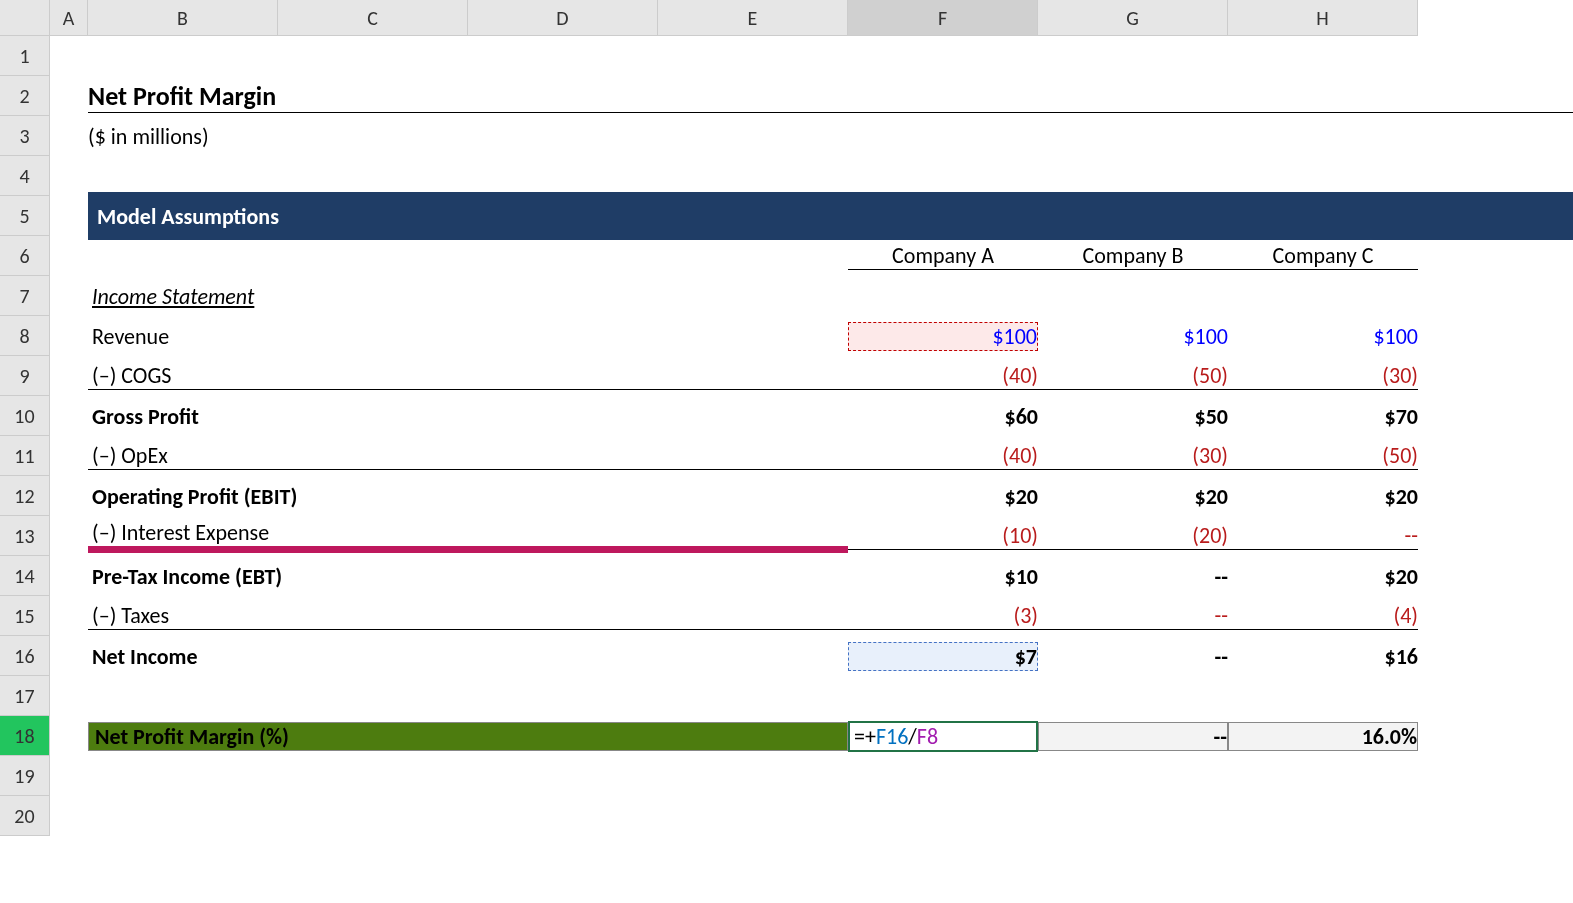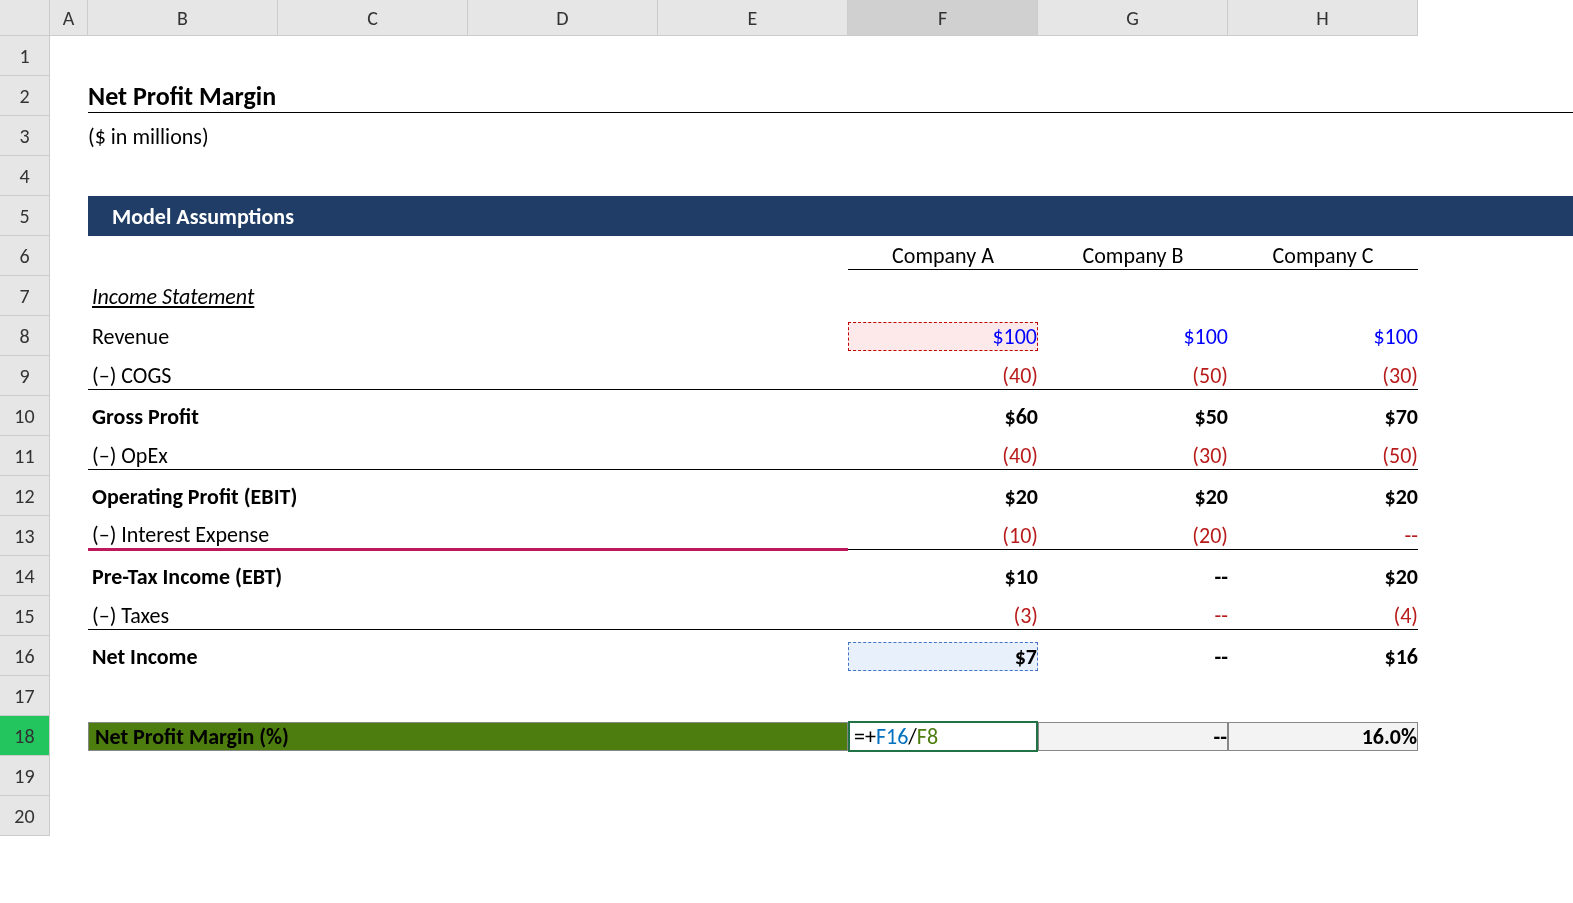--- a/index.html
+++ b/index.html
@@ -85,22 +85,22 @@
     font-weight: bold;
     font-size: 26px;
   }
   .subtitle {
     font-size: 22px;
   }
   .sectionbar {
     background: #1f3d66;
     color: #fff;
     font-weight: bold;
-    padding-left: 24px;
-    height: 40px;
+    padding-left: 9px;
+    height: 48px;
     display: flex;
     align-items: center;
   }
   .ital-under {
     font-style: italic;
     text-decoration: underline;
   }
   .bold { font-weight: bold; }
   .right { text-align: right; }
   .blue-input { color: #0000ff; }
@@ -128,21 +128,21 @@
   
   .editing {
     border: 2px solid #217346;
     background: #fff;
     padding-left: 4px;
     text-align: left;
     font-family: Calibri, Arial, sans-serif;
   }
   .editing .eq { color: #000; }
   .editing .ref-blue { color: #0070c0; }
-  .editing .ref-red { color: #4d7c0f; }
+  .editing .ref-red { color: #a21caf; }
 
   
   .npm-row .lblcell {
     border: 1px solid #888;
     background: #4d7c0f;
     font-weight: bold;
     padding-left: 6px;
   }
   .npm-row .npm-val {
     border: 1px solid #888;
@@ -266,21 +266,21 @@
     <div class="row">
       <div class="cA"></div>
       <div class="lbl bold" style="width:760px">Operating Profit (EBIT)</div>
       <div class="cF right bold">$20</div>
       <div class="cG right bold">$20</div>
       <div class="cH right bold">$20</div>
     </div>
 
     <div class="row underline-row">
       <div class="cA"></div>
-      <div class="lbl" style="width:760px;border-bottom:3px solid #be185d">(–) Interest Expense</div>
+      <div class="lbl" style="width:760px;border-bottom:7px solid #be185d">(–) Interest Expense</div>
       <div class="cF right neg-blue dcol">(10)</div>
       <div class="cG right neg-blue dcol">(20)</div>
       <div class="cH right neg-blue dcol">--</div>
     </div>
 
     <div class="row">
       <div class="cA"></div>
       <div class="lbl bold" style="width:760px">Pre-Tax Income (EBT)</div>
       <div class="cF right bold">$10</div>
       <div class="cG right bold">--</div>

